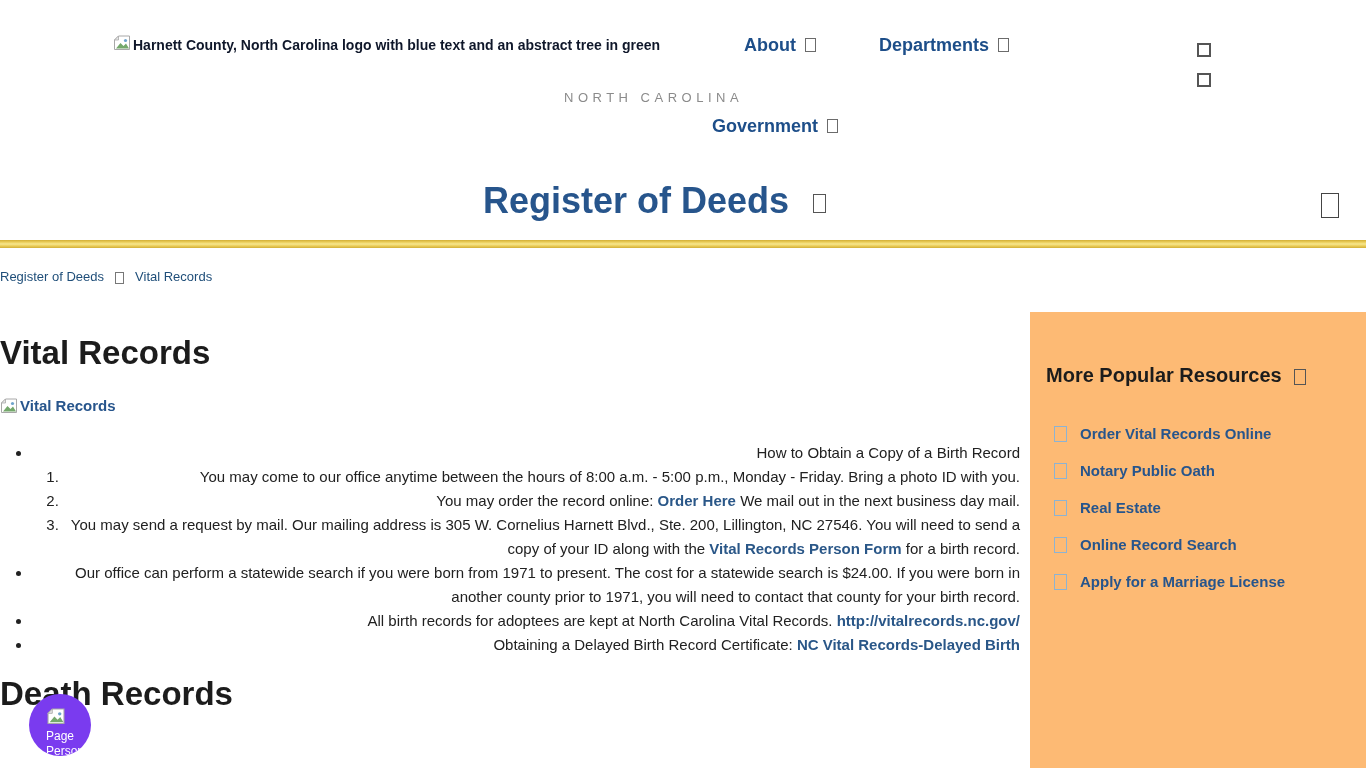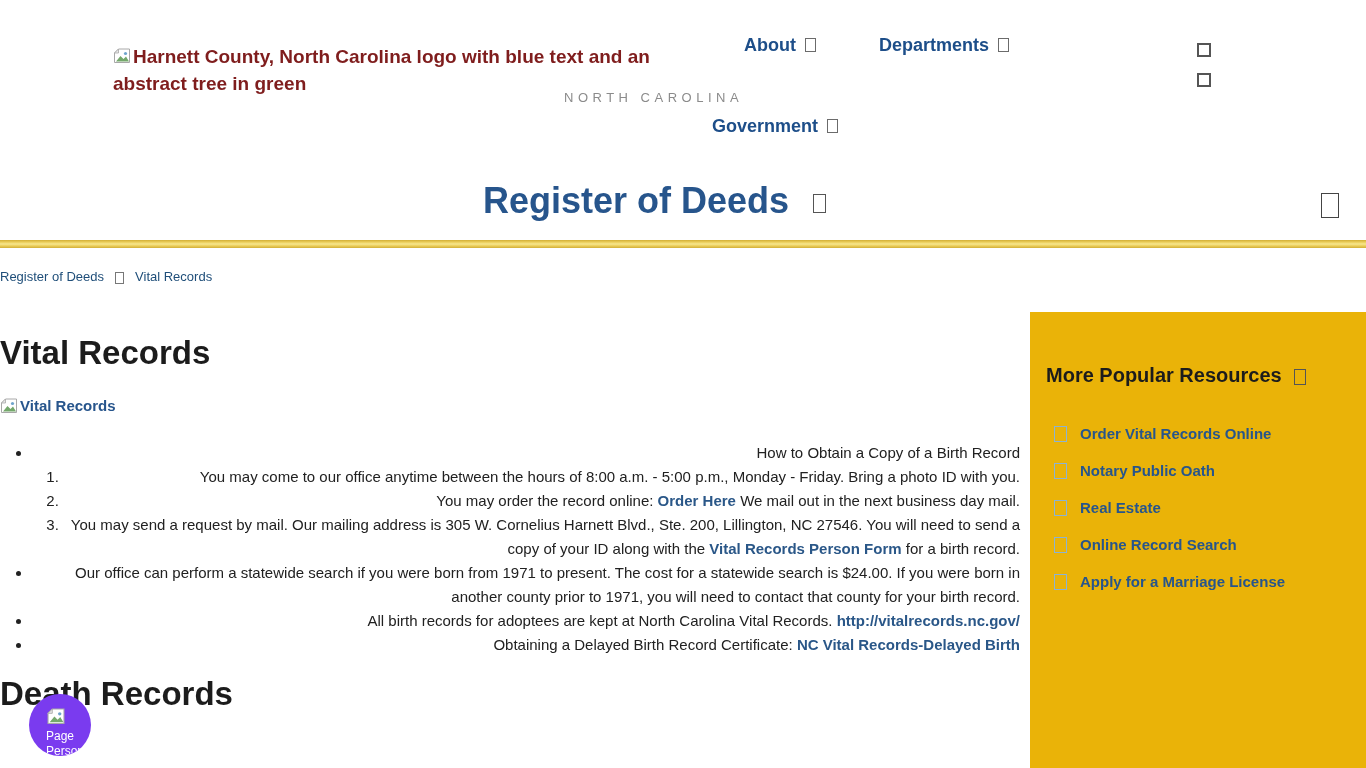--- a/index.html
+++ b/index.html
@@ -13,22 +13,22 @@
   .tofu-title  { width:13px; height:19px; margin-left:24px; border-color:#555; }
   .tofu-big    { position:absolute; left:1321px; top:193px; width:18px; height:25px; border:1.5px solid #444; }
   .tofu-crumb  { width:9px; height:12px; margin:0 11px; border-color:#777; }
   .tofu-side-h { width:12px; height:16px; margin-left:12px; border-color:#555; }
   .tofu-bullet { width:13px; height:16px; border:1.5px solid #8db3d2; flex:none; margin-top:2px; }
 
   
   .bimg { display:inline-block; vertical-align:middle; margin-right:2px; }
 
   
-  .logo-wrap { position:absolute; left:113px; top:44px; width:580px;
-               color:#7f1d1d; font-weight:bold; font-size:19px; line-height:26px; }
+  .logo-wrap { position:absolute; left:113px; top:32px; width:580px;
+               color:#0f172a; font-weight:bold; font-size:14px; line-height:26px; }
   .tagline { position:absolute; left:564px; top:90px; font-size:13px; letter-spacing:4.5px;
              color:#8b8b8b; font-weight:400; }
   .nav-item { position:absolute; color:#1d4e89; font-weight:bold; font-size:18px; cursor:pointer; }
   .nav-about { left:744px; top:35px; }
   .nav-departments { left:867px; top:35px;margin-left:12px; }
   .nav-government { left:712px; top:116px; }
   .hdr-box-1 { left:1197px; top:43px; }
   .hdr-box-2 { left:1197px; top:73px; }
 
   .page-title { position:absolute; left:483px; top:180px; font-size:36px; font-weight:bold;
@@ -45,21 +45,21 @@
   .h1 { font-size:33px; font-weight:bold; color:#1c1c1c; line-height:34px; }
   .inline-img-line { margin-top:27px; font-size:15px; font-weight:bold; color:#27558c; }
   .h2 { font-size:33px; font-weight:bold; color:#1c1c1c; margin-top:32px; line-height:34px; }
   .body-list { margin-top:24px; font-size:15px; line-height:24px; color:#212121;text-align:right; }
   .body-list ul { list-style:disc; padding-left:32px; }
   .body-list ol { list-style:decimal; padding-left:31px; }
   .blink { color:#2a5788; font-weight:bold; cursor:pointer; }
   .death { margin-top:20px; }
 
   
-  .sidebar { position:absolute; left:1030px; top:312px; width:336px; height:456px; background:#eab308; }
+  .sidebar { position:absolute; left:1030px; top:312px; width:336px; height:456px; background:#fdba74; }
   .side-title { margin:52px 0 0 16px; font-size:20px; font-weight:bold; color:#1c1c1c; }
   .side-list { margin-top:37px; }
   .side-item { display:flex; align-items:flex-start; padding:0 16px 0 24px; height:37px; cursor:pointer; }
   .side-item .lbl { margin-left:13px; font-size:15px; font-weight:bold; color:#27558c; line-height:20px; }
 
   
   .widget { position:absolute; left:29px; top:694px; width:62px; height:62px; border-radius:50%;
             background:#7a3bef; color:#ffffff; overflow:hidden; cursor:pointer; z-index:10;
             font-size:12px; line-height:15px; padding:14px 0 0 17px; }
   .widget .bimg { margin-right:1px; }

